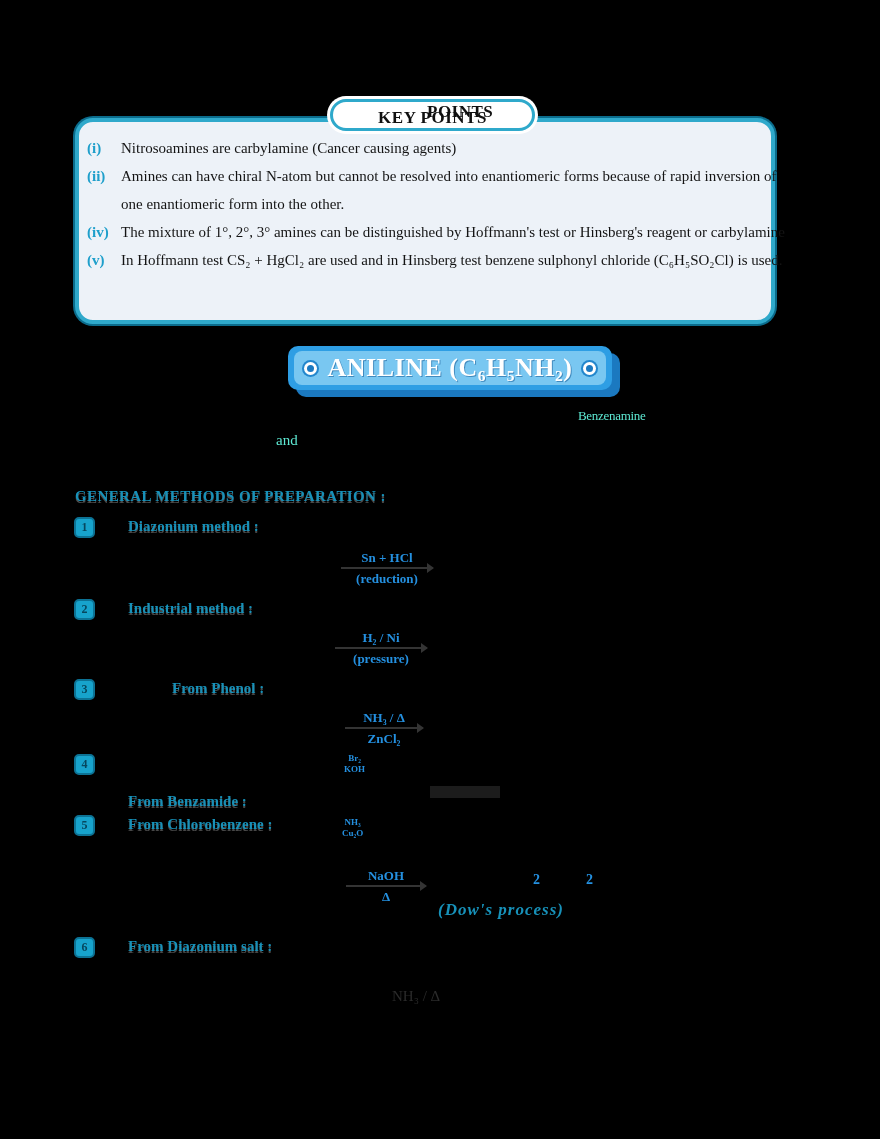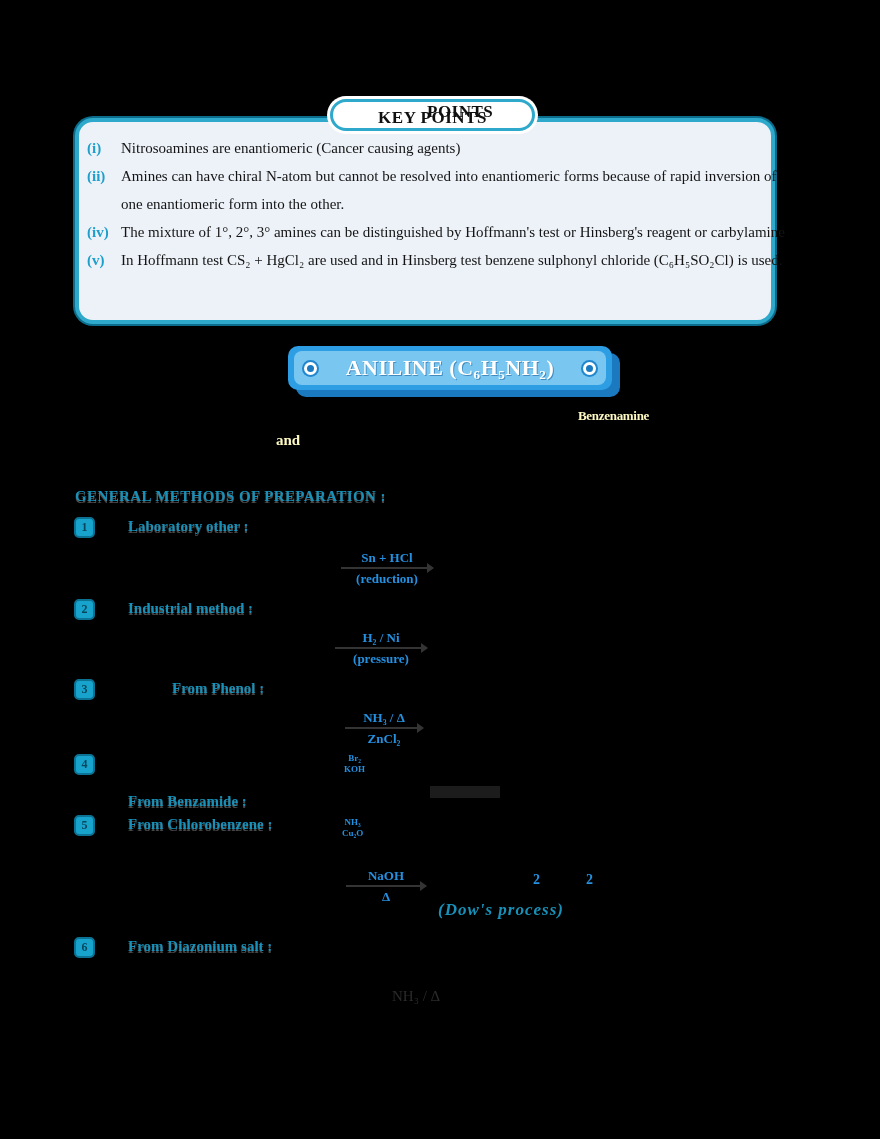--- a/index.html
+++ b/index.html
@@ -20,28 +20,28 @@
   .kp-marker{width:34px;flex:0 0 34px;color:#1e9fcb;font-weight:bold;}
   .kp-text{flex:1;white-space:nowrap;}
 
   
   .banner-shadow{position:absolute;left:296px;top:353px;width:324px;height:44px;
                  background:#1b79c0;border-radius:10px;}
   .banner{position:absolute;left:288px;top:346px;width:324px;height:44px;
           background:#2e9ee4;border-radius:10px;}
   .banner-inner{position:absolute;left:6px;top:5px;right:6px;bottom:5px;
           background:#79c7f1;border-radius:8px;display:flex;align-items:center;justify-content:center;}
-  .banner-title{font-weight:bold;font-size:22px;color:#ffffff;letter-spacing:.5px;
+  .banner-title{font-weight:bold;font-size:26px;color:#ffffff;letter-spacing:.5px;
           text-shadow:1px 1px 0 rgba(20,90,150,.55);}
   .bolt{position:absolute;top:50%;width:7px;height:7px;margin-top:-3.5px;border-radius:50%;
         background:#1b79c0;box-shadow:0 0 0 3px #ffffff,0 0 0 5px #2387cd;}
   .bolt.left{left:19px;} .bolt.right{right:19px;}
 
   
-  .cyan{color:#fef9c3;font-weight:bold;}
+  .cyan{color:#5eead4;font-weight:normal;}
   .frag{position:absolute;white-space:nowrap;}
   .sec-heading{position:absolute;left:75px;top:488px;font-size:15px;font-weight:bold;
                color:#1791b9;letter-spacing:.4px;text-shadow:0 2px 0 rgba(95,95,95,.8);white-space:nowrap;}
 
   .bullet{position:absolute;width:21px;height:21px;border-radius:5px;background:#17a3cc;
           border:2px solid #0c7294;box-sizing:border-box;display:flex;align-items:center;justify-content:center;
           font-size:12px;font-weight:bold;color:#06475e;}
   .m-title{position:absolute;font-size:15px;font-weight:bold;color:#1791b9;white-space:nowrap;
            text-shadow:0 2px 0 rgba(90,90,90,.8);}
 
@@ -61,21 +61,21 @@
 </style>
 </head>
 <body>
 
 <div class="page">
 
   <div class="kp-box">
     <div class="kp-rows">
       <div class="kp-row">
         <span class="kp-marker">(i)</span>
-        <span class="kp-text">Nitrosoamines are enantiomeric (Cancer causing agents)</span>
+        <span class="kp-text">Nitrosoamines are carbylamine (Cancer causing agents)</span>
       </div>
       <div class="kp-row">
         <span class="kp-marker">(ii)</span>
         <span class="kp-text">Amines can have chiral N-atom but cannot be resolved into enantiomeric forms because of rapid inversion of</span>
       </div>
       <div class="kp-row">
         <span class="kp-marker"></span>
         <span class="kp-text">one enantiomeric form into the other.</span>
       </div>
       <div class="kp-row">
@@ -101,21 +101,21 @@
     <span class="bolt left"></span>
     <span class="bolt right"></span>
   </div>
 
   <span class="frag cyan" style="left:578px;top:408px;font-size:13px;letter-spacing:-0.3px;">Benzenamine</span>
   <span class="frag cyan" style="left:276px;top:432px;font-size:15px;">and</span>
 
   <div class="sec-heading">GENERAL METHODS OF PREPARATION :</div>
 
   <div class="bullet" style="left:74px;top:517px;">1</div>
-  <div class="m-title" style="left:128px;top:518px;">Laboratory other :</div>
+  <div class="m-title" style="left:128px;top:518px;">Diazonium method :</div>
   <div class="rxn" style="left:332px;top:550px;width:110px;">
     <span class="top">Sn + HCl</span>
     <span class="arrow"></span>
     <span class="bot">(reduction)</span>
   </div>
 
   <div class="bullet" style="left:74px;top:599px;">2</div>
   <div class="m-title" style="left:128px;top:600px;">Industrial method :</div>
   <div class="rxn" style="left:326px;top:630px;width:110px;">
     <span class="top">H₂ / Ni</span>

